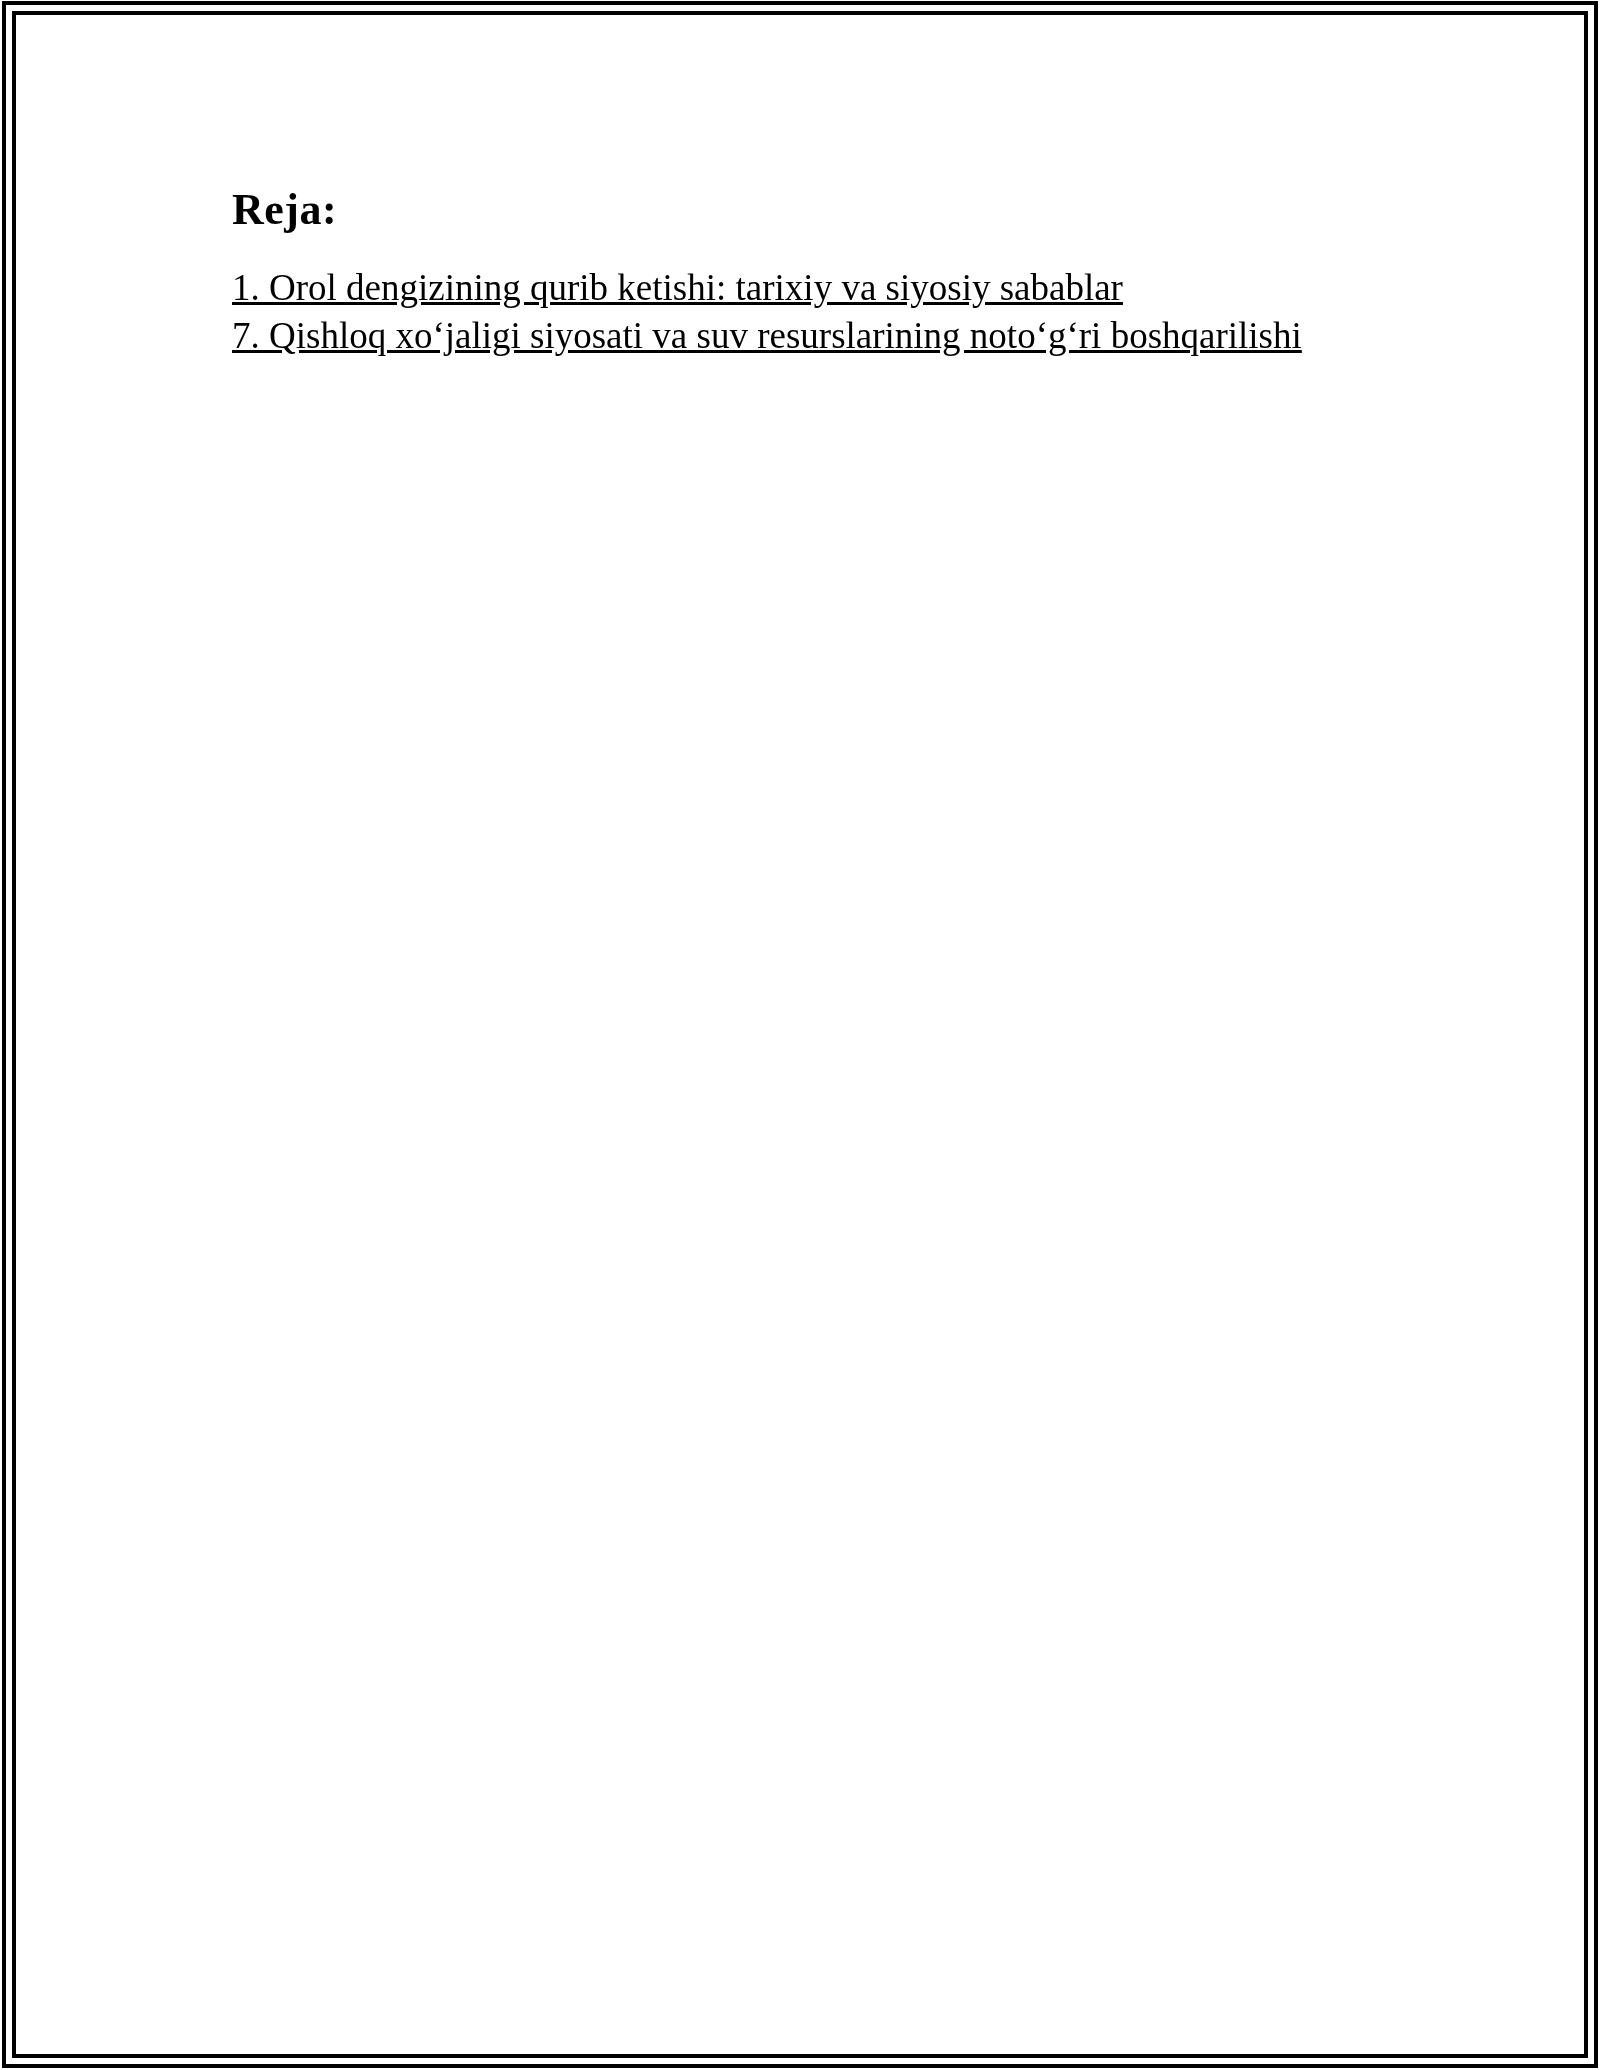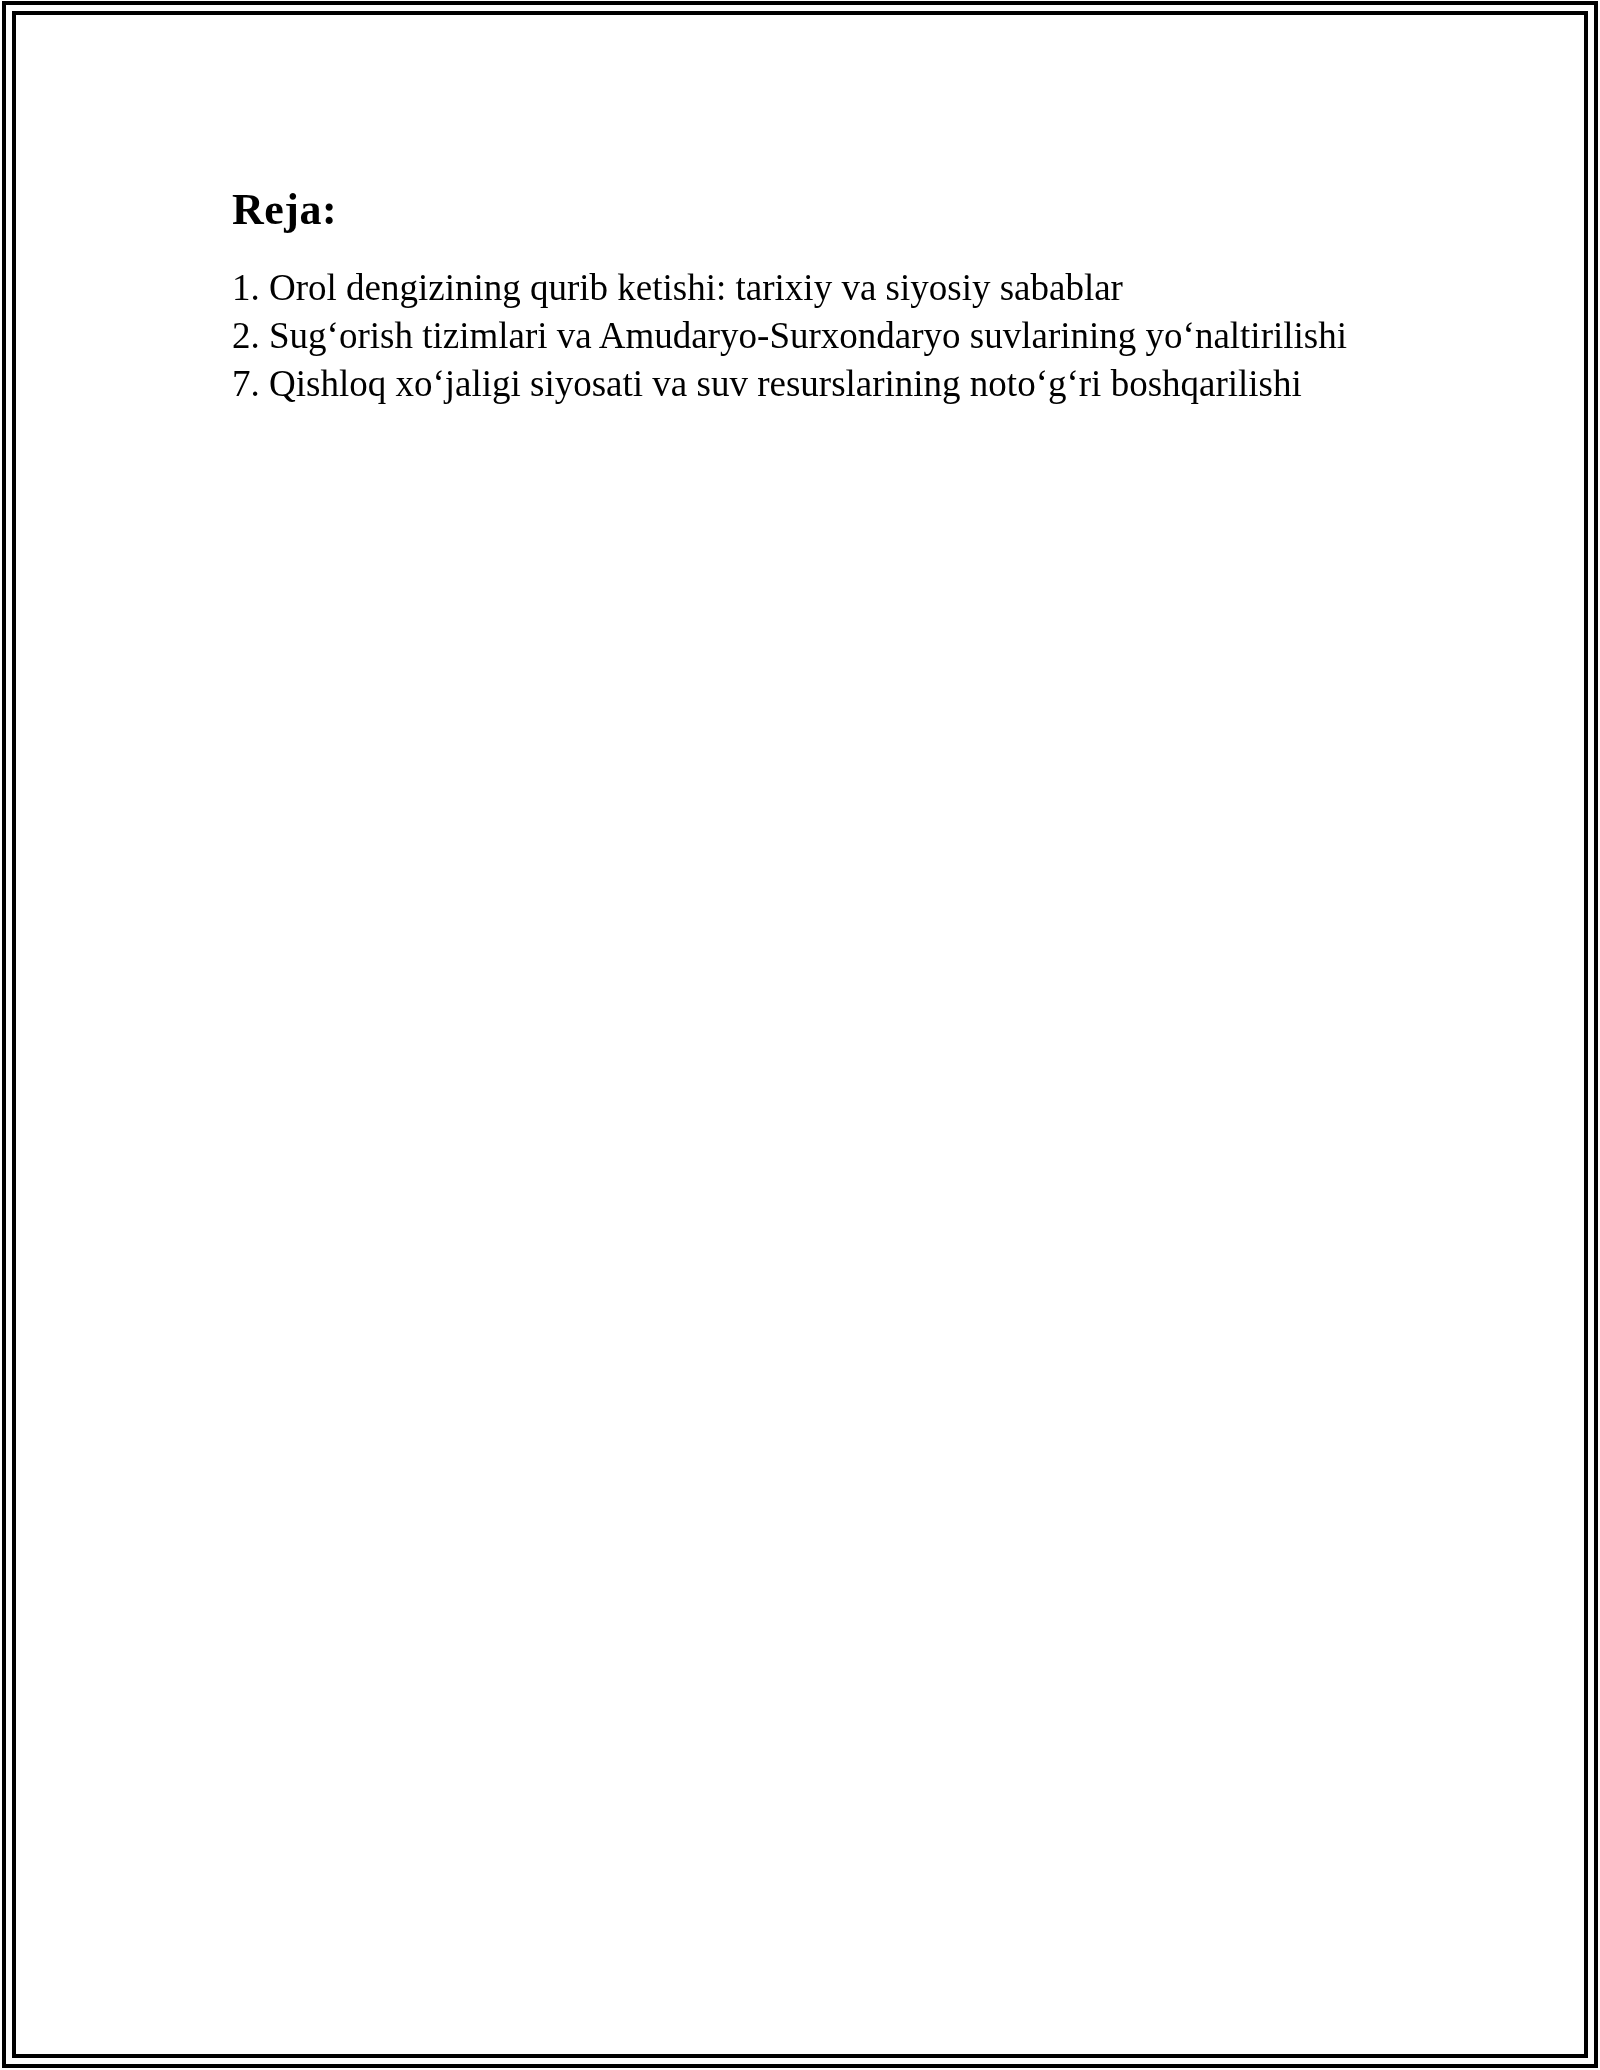--- a/index.html
+++ b/index.html
@@ -51,29 +51,29 @@
     letter-spacing: 0.5px;
   }
   .plan-list {
     margin: 0;
     padding: 0;
   }
   .plan-line {
     font-size: 37px;
     line-height: 48px;
     white-space: nowrap;
+    text-decoration: underline;
   }
 </style>
 </head>
 <body>
 
 <div class="page-frame-outer">
   <div class="page-frame-inner">
     <div class="content">
       <h1 class="heading">Reja:</h1>
       <div class="plan-list">
         <div class="plan-line">1. Orol dengizining qurib ketishi: tarixiy va siyosiy sabablar</div>
-        <div class="plan-line">2. Sugʻorish tizimlari va Amudaryo-Surxondaryo suvlarining yoʻnaltirilishi</div>
         <div class="plan-line">7. Qishloq xoʻjaligi siyosati va suv resurslarining notoʻgʻri boshqarilishi</div>
       </div>
     </div>
   </div>
 </div>
 
 </body></html>

